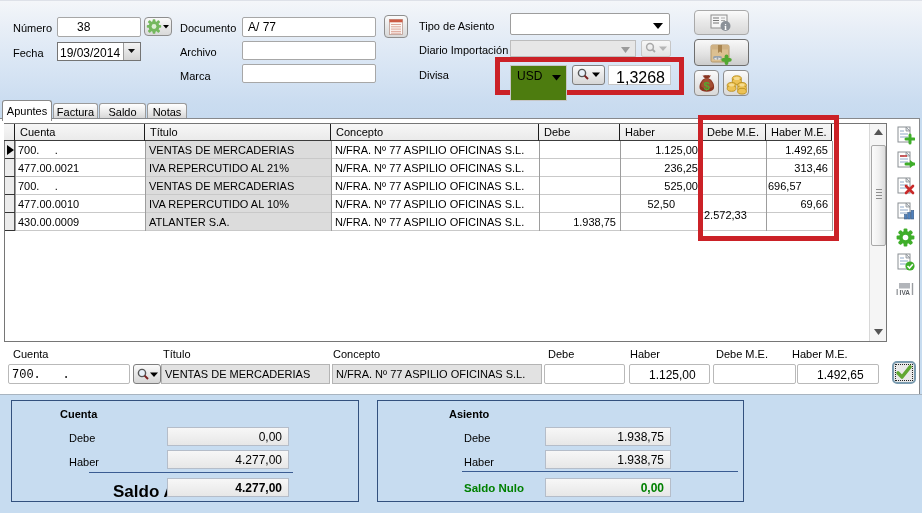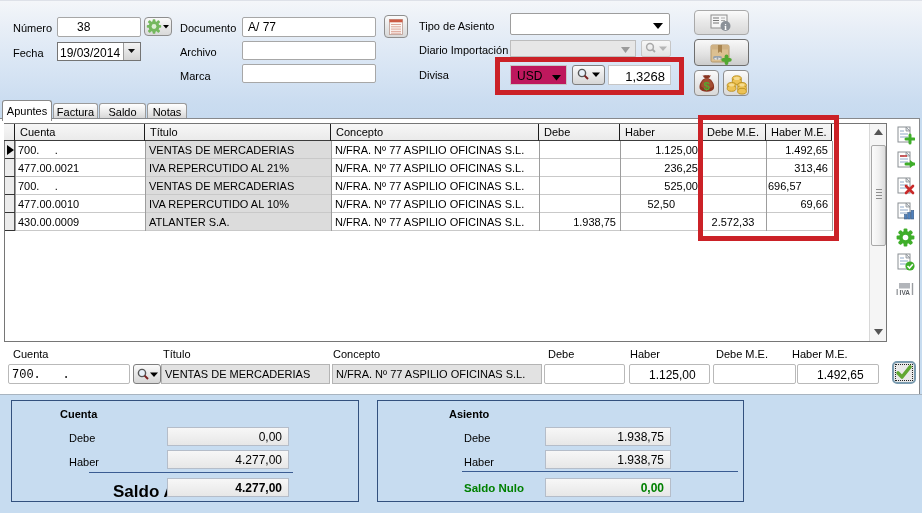--- a/index.html
+++ b/index.html
@@ -105,35 +105,35 @@
 </div>
 <div class="abs" style="left:641px;top:40px;width:30px;height:17px;background:linear-gradient(#f7f7f7,#e3e3e3);border:1px solid #c6c6c6;border-radius:2px;">
   <svg width="28" height="15">
     <circle cx="8" cy="6" r="3.4" fill="none" stroke="#a9a9a9" stroke-width="1.5"></circle>
     <line x1="10.5" y1="8.5" x2="13" y2="11" stroke="#a9a9a9" stroke-width="1.8"></line>
     <polygon points="17,5.5 25,5.5 21,10" fill="#b5b5b5"></polygon>
   </svg>
 </div>
 <div class="lbl" style="left:419px;top:69px;">Divisa</div>
 <div class="redbox" style="left:495px;top:57px;width:189px;height:38px;"></div>
-<div class="abs" style="left:510px;top:65px;width:57px;height:20px;background:#be185d;border:1px solid #c6c6c6;z-index:60;">
+<div class="abs" style="left:510px;top:65px;width:57px;height:36px;background:#4d7c0f;border:1px solid #c6c6c6;z-index:60;">
   <div class="abs" style="left:6px;top:3px;font-size:12px;">USD</div>
   <svg width="12" height="12" style="position:absolute;right:3px;top:6px;">
       <polygon points="1,3 10,3 5.5,8.5" fill="#000"></polygon>
     </svg>
 </div>
 <div class="abs" style="left:572px;top:65px;width:33px;height:20px;background:linear-gradient(#fafafa,#d6d6d6);border:1px solid #7f7f7f;border-radius:3px;z-index:60;">
   <svg width="31" height="18">
     <circle cx="9" cy="7" r="3.6" fill="#e8f0f8" stroke="#555" stroke-width="1.4"></circle>
     <line x1="11.6" y1="9.6" x2="15" y2="13" stroke="#7a2020" stroke-width="2"></line>
     <polygon points="19,6.5 27,6.5 23,11" fill="#000"></polygon>
   </svg>
 </div>
 <div class="abs" style="left:608px;top:65px;width:63px;height:20px;background:#fff;border:1px solid #c6c6c6;z-index:60;">
-  <div class="abs" style="right:5px;top:3px;font-size:13px;">1,3268</div>
+  <div class="abs" style="right:5px;top:3px;font-size:16px;">1,3268</div>
 </div>
 
 <div class="btn" style="left:694px;top:10px;width:55px;height:25px;border-color:#a9a9a9;">
   <svg width="53" height="23" style="position:absolute;left:14px;top:1px;">
     <rect x="2" y="3" width="16" height="13" fill="#f6f6f6" stroke="#8d8d8d"></rect>
     <line x1="4" y1="6" x2="10" y2="6" stroke="#777"></line>
       <line x1="4" y1="8.5" x2="10" y2="8.5" stroke="#777"></line>
       <line x1="4" y1="11" x2="10" y2="11" stroke="#777"></line>
     <line x1="12" y1="6" x2="16" y2="6" stroke="#aaa"></line>
       <line x1="12" y1="8.5" x2="16" y2="8.5" stroke="#aaa"></line>
@@ -255,21 +255,21 @@
     <div class="cell" style="left:704px;top:198px;width:58px;text-align:right;"></div>
     <div class="cell" style="left:768px;top:198px;width:60px;text-align:right;">69,66</div>
     <div class="hline" style="left:16px;top:212px;width:816px;"></div>
     <div class="abs" style="left:5px;top:230px;width:11px;height:1px;background:#333;"></div>
     <div class="abs" style="left:145px;top:213px;width:186px;height:18px;background:#dcdcdc;"></div>
     <div class="cell" style="left:18px;top:216px;width:124px;">430.00.0009</div>
     <div class="cell" style="left:149px;top:216px;width:178px;">ATLANTER S.A.</div>
     <div class="cell" style="left:335px;top:216px;width:200px;">N/FRA. Nº 77 ASPILIO OFICINAS S.L.</div>
     <div class="cell" style="left:541px;top:216px;width:75px;text-align:right;">1.938,75</div>
     <div class="cell" style="left:622px;top:216px;width:76px;text-align:right;"></div>
-    <div class="cell" style="left:704px;top:216px;width:58px;text-align:center;">2.572,33</div>
+    <div class="cell" style="left:704px;top:209px;width:58px;text-align:left;">2.572,33</div>
     <div class="cell" style="left:768px;top:216px;width:60px;text-align:right;"></div>
     <div class="hline" style="left:16px;top:230px;width:816px;"></div>
     <div class="vline" style="left:15px;top:141px;height:90px;"></div>
     <div class="vline" style="left:145px;top:141px;height:90px;"></div>
     <div class="vline" style="left:331px;top:141px;height:90px;"></div>
     <div class="vline" style="left:539px;top:141px;height:90px;"></div>
     <div class="vline" style="left:620px;top:141px;height:90px;"></div>
     <div class="vline" style="left:702px;top:141px;height:90px;"></div>
     <div class="vline" style="left:766px;top:141px;height:90px;"></div>
     <div class="vline" style="left:832px;top:141px;height:90px;"></div>

